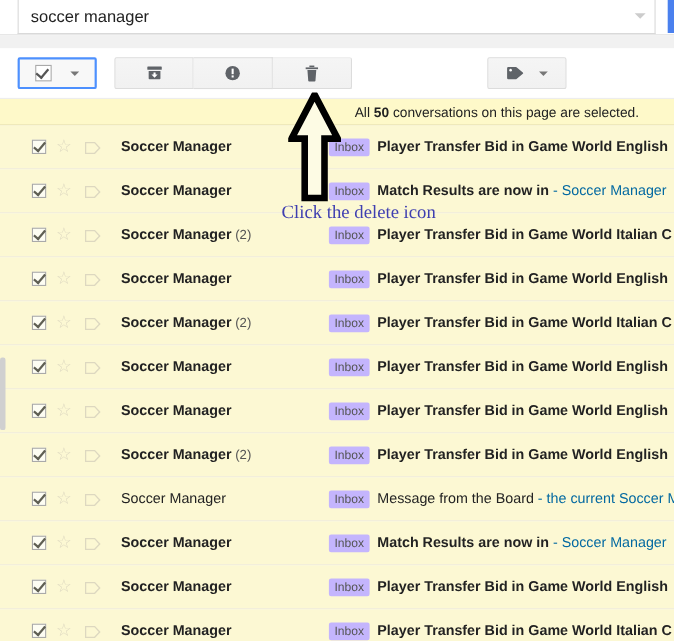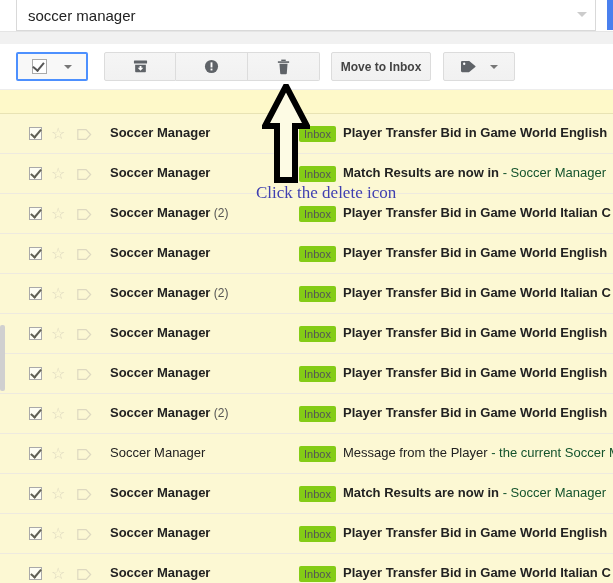--- a/index.html
+++ b/index.html
@@ -255,37 +255,37 @@
   }
   .row-sender.unread { font-weight: bold; }
   .row-sender .cnt {
     font-weight: normal;
     color: #555;
     font-size: 12px;
   }
   .row-label {
     position: absolute;
     left: 299px; top: 12px;
-    background: #84cc16;
+    background: #c4b5fd;
     color: #555555;
     font-size: 11px;
     line-height: 14px;
     padding: 1px 5px;
     border-radius: 2px;
   }
   .row-subject {
     position: absolute;
     left: 343px; top: 11px;
     font-size: 13px;
     color: #222;
     white-space: nowrap;
   }
   .row-subject.unread { font-weight: bold; text-align: center; }
   .row-snippet {
-    color: #14532d;
+    color: #0369a1;
     font-weight: normal;
   }
 
   
   #annotation-arrow {
     position: absolute;
     left: 262px; top: 84px;
     width: 48px; height: 100px;
     pointer-events: none;
   }
@@ -347,35 +347,35 @@
 
     <div class="grp-btn">
       <svg width="15" height="16" viewBox="0 0 16 17">
         <rect x="5.6" y="0.6" width="4.8" height="1.5" fill="#5f6368"></rect>
         <rect x="2" y="2.4" width="12" height="1.7" fill="#5f6368"></rect>
         <path d="M3.7 5 h8.6 l-0.8 10.3 a0.9 0.9 0 0 1 -0.9 0.8 h-5.2 a0.9 0.9 0 0 1 -0.9 -0.8 z" fill="#5f6368"></path>
       </svg>
     </div>
   </div>
 
-  <div class="tb-btn" id="move-to-inbox-btn">
-    <span>Move to Inbox</span>
-  </div>
 
   <div class="tb-btn" id="label-btn">
     <svg width="17" height="15" viewBox="0 0 18 16">
       <path d="M1 3.2 a1.2 1.2 0 0 1 1.2 -1.2 h7.1 a1.2 1.2 0 0 1 0.85 0.35 l6.1 5.1 a0.7 0.7 0 0 1 0 1.1 l-6.1 5.1 a1.2 1.2 0 0 1 -0.85 0.35 h-7.1 a1.2 1.2 0 0 1 -1.2 -1.2 z" fill="#5f6368"></path>
       <circle cx="4.4" cy="5.1" r="1.25" fill="#ffffff"></circle>
     </svg>
     <span class="caret"></span>
   </div>
 
 </div>
 
 <div id="selection-banner">
+  <span id="banner-text">
+    <span>All </span><b>50</b><span> conversations on this page are selected.</span>
+  </span>
   <a id="select-all-link" href="#">Sele</a>
 </div>
 
 <div id="mail-list">
     <div class="mail-row">
       <div class="row-chk"></div>
       <div class="row-star">☆</div>
       <div class="row-imp"><svg width="15" height="11" viewBox="0 0 16 12">
           <path d="M0.7 0.7 h9 l5 5.3 l-5 5.3 h-9 z" fill="none" stroke="#ddd8c0" stroke-width="1.3"></path>
         </svg></div>
@@ -454,21 +454,21 @@
       <div class="row-subject unread"><span>Player Transfer Bid in Game World English</span></div>
     </div>
     <div class="mail-row">
       <div class="row-chk"></div>
       <div class="row-star">☆</div>
       <div class="row-imp"><svg width="15" height="11" viewBox="0 0 16 12">
           <path d="M0.7 0.7 h9 l5 5.3 l-5 5.3 h-9 z" fill="none" stroke="#ddd8c0" stroke-width="1.3"></path>
         </svg></div>
       <div class="row-sender"><span>Soccer Manager</span></div>
       <div class="row-label">Inbox</div>
-      <div class="row-subject"><span>Message from the Player</span><span class="row-snippet"> - the current Soccer M</span></div>
+      <div class="row-subject"><span>Message from the Board</span><span class="row-snippet"> - the current Soccer M</span></div>
     </div>
     <div class="mail-row">
       <div class="row-chk"></div>
       <div class="row-star">☆</div>
       <div class="row-imp"><svg width="15" height="11" viewBox="0 0 16 12">
           <path d="M0.7 0.7 h9 l5 5.3 l-5 5.3 h-9 z" fill="none" stroke="#ddd8c0" stroke-width="1.3"></path>
         </svg></div>
       <div class="row-sender unread"><span>Soccer Manager</span></div>
       <div class="row-label">Inbox</div>
       <div class="row-subject unread"><span>Match Results are now in</span><span class="row-snippet"> - Soccer Manager</span></div>

